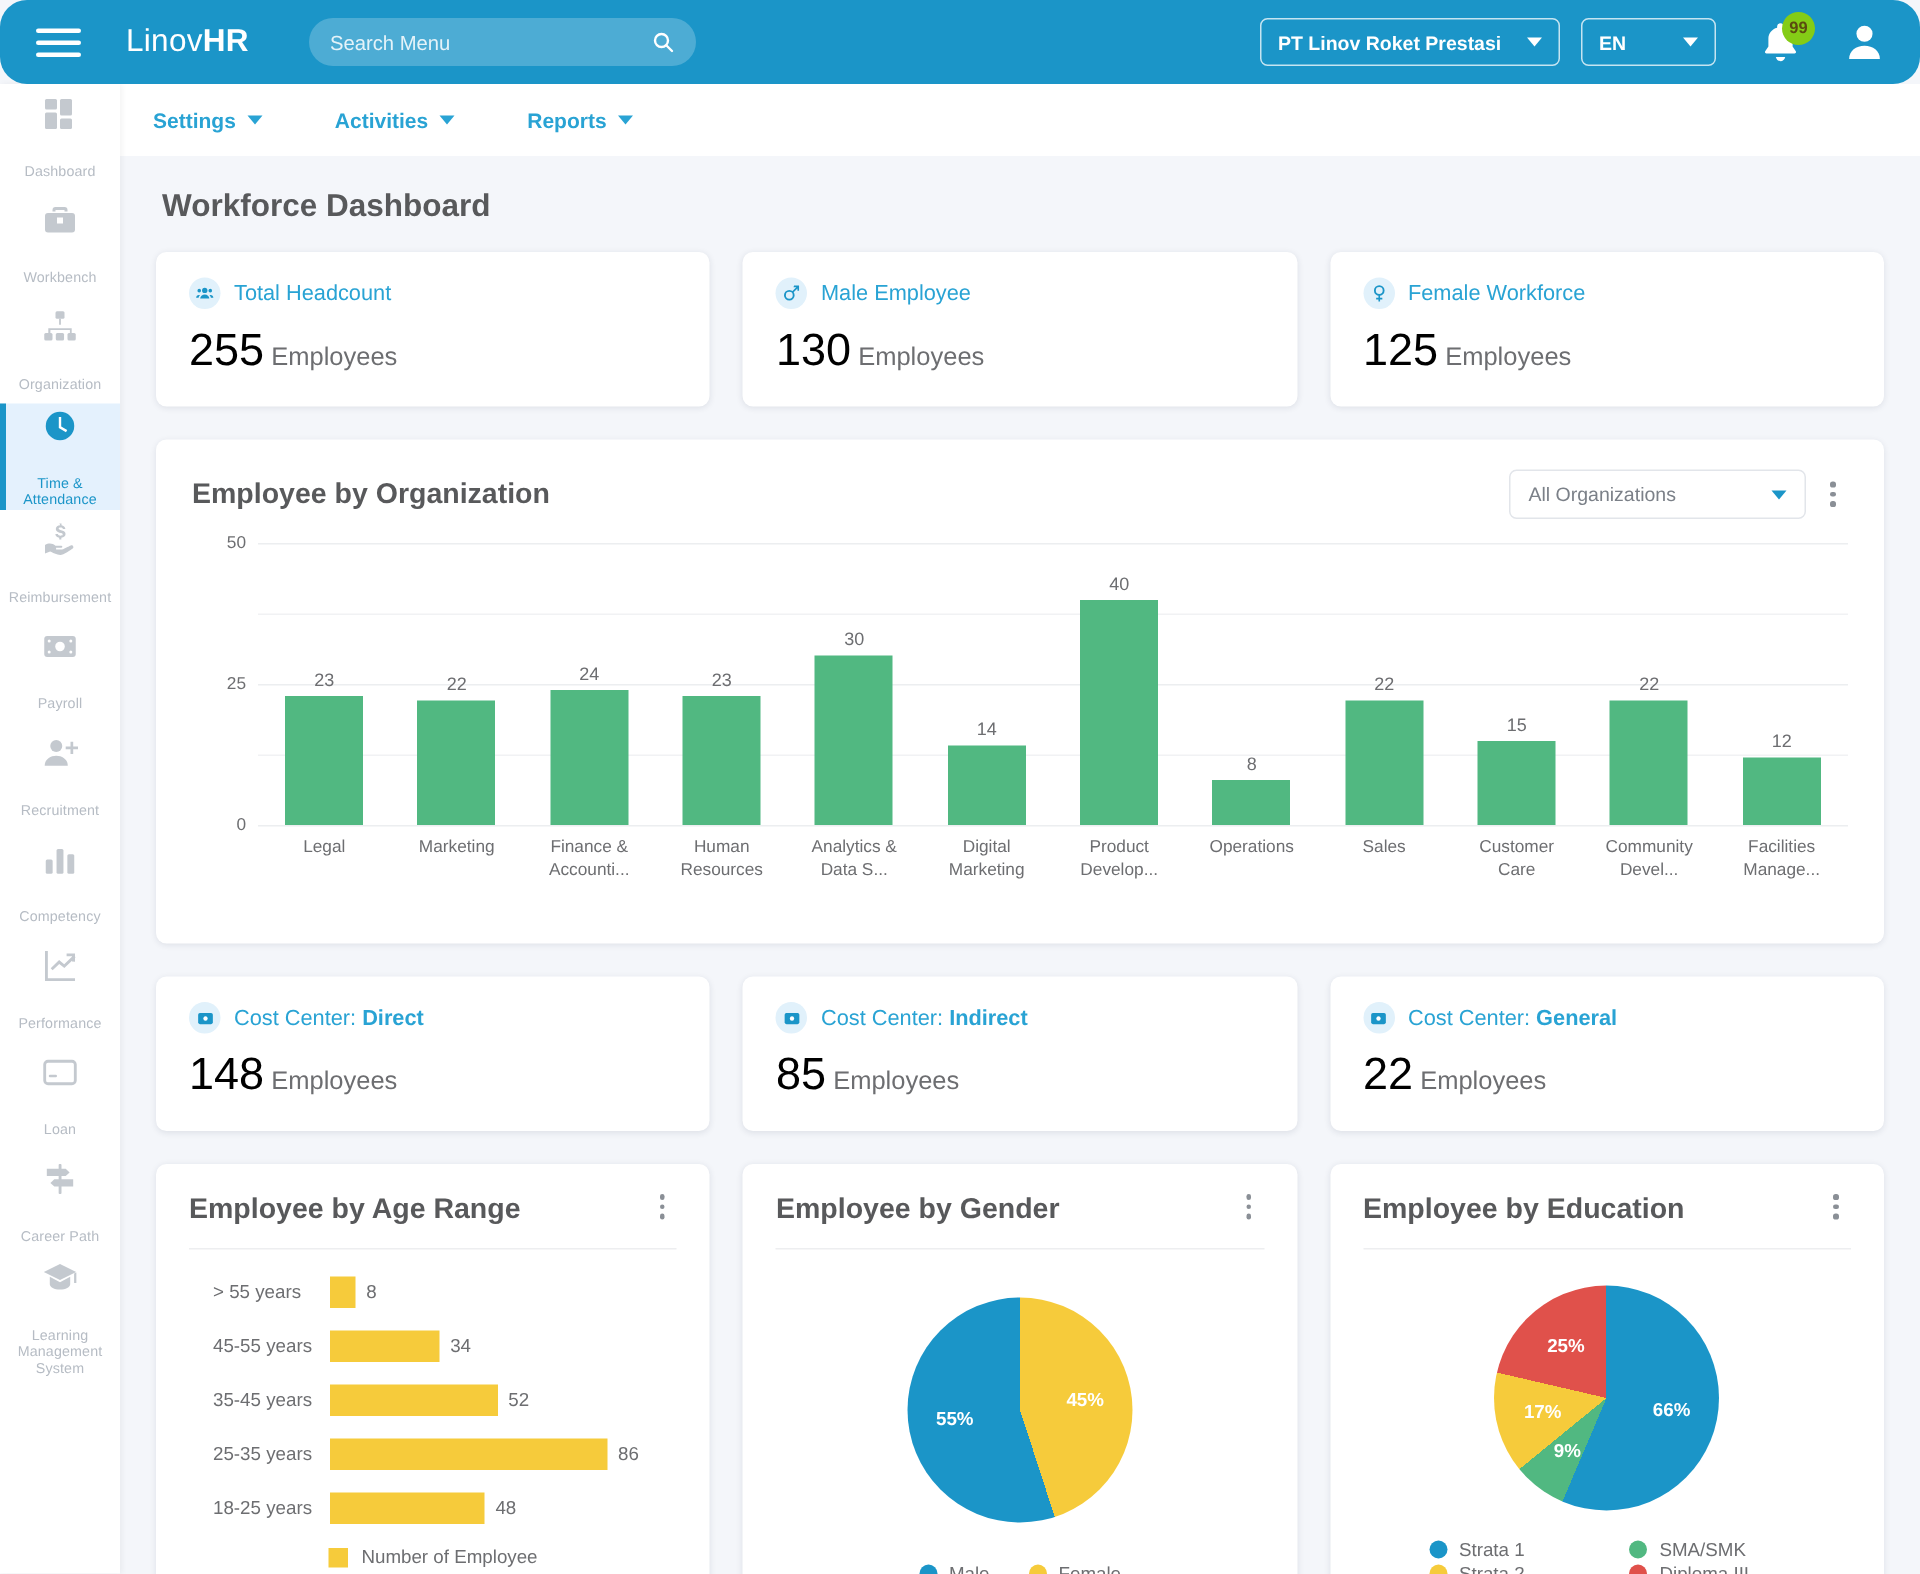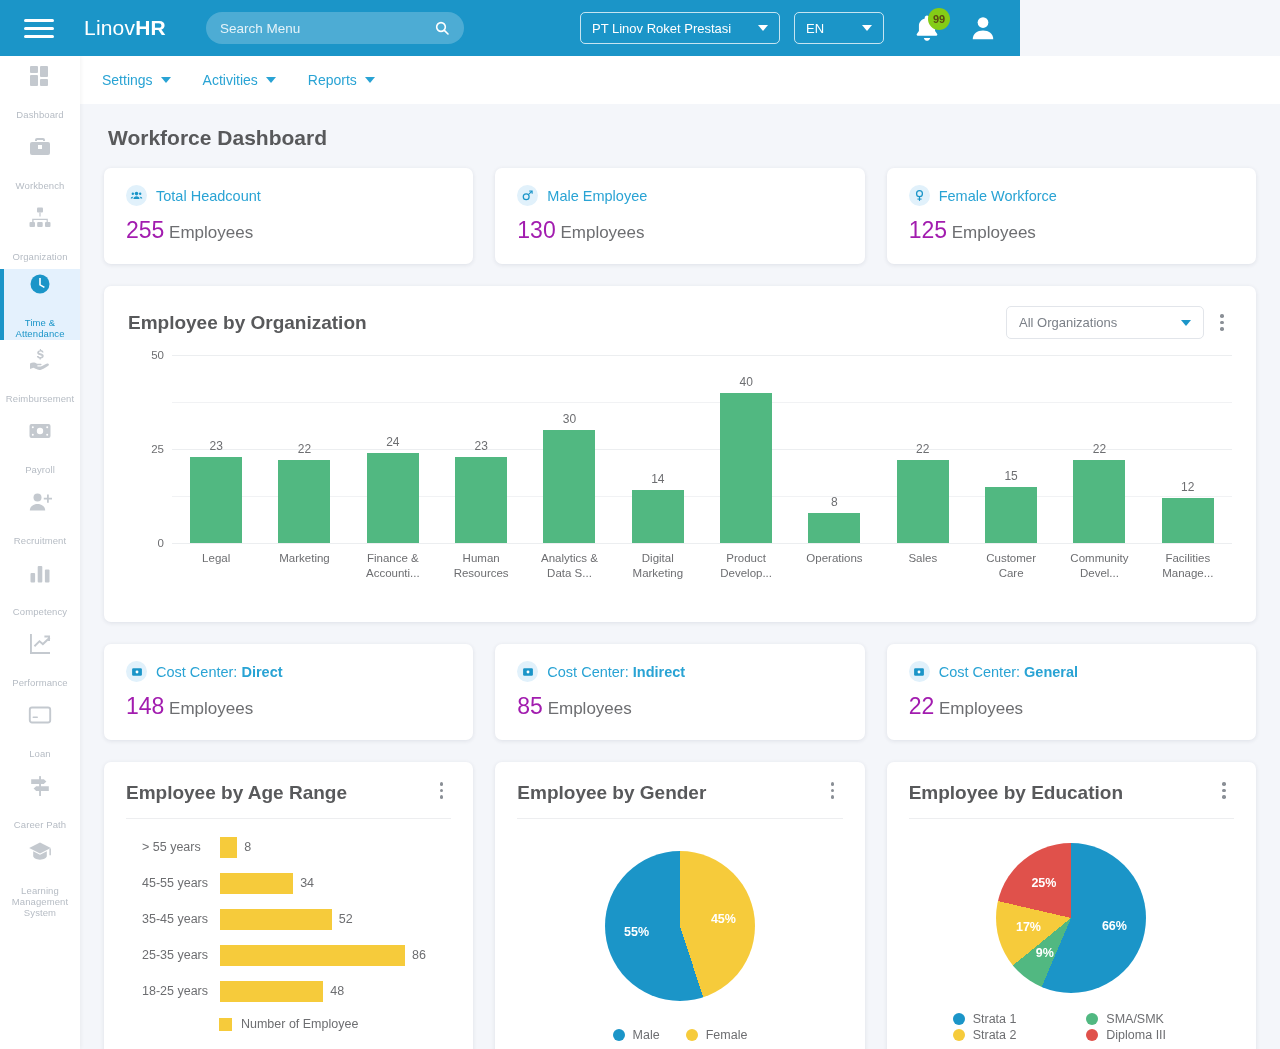--- a/index.html
+++ b/index.html
@@ -4,22 +4,22 @@
 <style>
   * { box-sizing: border-box; margin: 0; padding: 0; }
   html, body {
     width: 1280px; height: 1049px;
     font-family: "Liberation Sans", sans-serif;
     background: #f4f6fa; overflow: hidden;
   }
 
   
   .topbar {
-    position: absolute; top: 0; left: 0; width: 1020px; height: 56px;
-    background: #1b95c8; display: flex; align-items: center; z-index: 30;
+    position: absolute; top: 0; left: 0; width: 1280px; height: 56px;
+    background: #1b95c8; display: flex; align-items: center; z-index: 30; border-radius: 18px;
   }
   .hamburger { width: 30px; margin-left: 24px; cursor: pointer; }
   .hamburger span { display: block; height: 3px; background: #fff; border-radius: 2px; margin: 5px 0; }
   .brand { margin-left: 30px; color: #fff; font-size: 21px; letter-spacing: .2px; }
   .brand b { font-weight: 700; }
   .brand .lite { font-weight: 400; }
   .searchbox {
     margin-left: 40px; width: 258px; height: 32px; border-radius: 16px;
     background: rgba(255,255,255,.22); display: flex; align-items: center;
     padding: 0 14px; cursor: text;
@@ -27,21 +27,21 @@
   .searchbox input {
     flex: 1; background: transparent; border: 0; outline: 0;
     color: #fff; font-size: 13.5px; font-family: inherit;
   }
   .searchbox input::placeholder { color: rgba(255,255,255,.85); }
   .sicon { width: 16px; height: 16px; flex: none; }
   .hdr-right { margin-left: auto; display: flex; align-items: center; gap: 14px; padding-right: 22px; }
   .sel {
     height: 32px; border: 1px solid rgba(255,255,255,.75); border-radius: 5px;
     display: flex; align-items: center; padding: 0 11px; color: #fff;
-    font-size: 13px; cursor: pointer; gap: 10px; background: transparent;
+    font-size: 13px; cursor: pointer; gap: 10px; background: transparent; font-weight: bold;
   }
   .sel.company { width: 200px; }
   .sel.lang { width: 90px; }
   .sel .lbl { flex: 1; white-space: nowrap; overflow: hidden; }
   .caret-w { width: 0; height: 0; border-left: 5px solid transparent; border-right: 5px solid transparent; border-top: 6px solid #fff; }
   .bellwrap { position: relative; width: 34px; height: 34px; cursor: pointer; margin-left: 12px; }
   .badge {
     position: absolute; top: -3px; right: -6px; min-width: 22px; height: 22px;
     border-radius: 11px; background: #84cc16; color: #5a4a10; font-size: 11px;
     font-weight: 700; display: flex; align-items: center; justify-content: center; padding: 4px 4px;
@@ -66,22 +66,22 @@
   }
   .nav-item.active { background: #e4f1fd; }
   .nav-item.active::before {
     content: ""; position: absolute; left: 0; top: 0; bottom: 0; width: 4px; background: #1b95c8;
   }
   .nav-item.active .nl { color: #1b95c8; }
 
   
   .subnav {
     position: absolute; top: 56px; left: 80px; width: 1200px; height: 48px;
-    background: #fff; display: flex; align-items: center; gap: 32px;
-    padding-left: 22px; z-index: 15;
+    background: #fff; display: flex; align-items: center; gap: 48px;
+    padding-left: 22px; z-index: 15; font-weight: bold;
   }
   .subnav-item {
     display: flex; align-items: center; gap: 8px; color: #29a3d4;
     font-size: 14px; cursor: pointer;
   }
   .caret-b { width: 0; height: 0; border-left: 5px solid transparent; border-right: 5px solid transparent; border-top: 6px solid #29a3d4; }
 
   
   .main { position: absolute; top: 104px; left: 80px; width: 1200px; height: 945px; padding: 0 24px; }
   .page-title { font-size: 21px; color: #58595b; font-weight: 700; margin: 22px 0 18px 4px; }
@@ -92,21 +92,21 @@
   .row3 { display: flex; gap: 22px; }
   .kpi { flex: 1; padding: 17px 22px 20px 22px; }
   .kpi-head { display: flex; align-items: center; gap: 9px; }
   .kpi-ico {
     width: 21px; height: 21px; border-radius: 50%; background: #e1f1fb;
     display: flex; align-items: center; justify-content: center; flex: none;
   }
   .kpi-title { font-size: 14.5px; color: #29a3d4; }
   .kpi-title b { font-weight: 700; }
   .kpi-val { margin-top: 11px; font-size: 17px; color: #6d6e71; }
-  .kpi-val .num { font-size: 23px; color: #a21caf; }
+  .kpi-val .num { font-size: 30px; color: #000000; }
 
   
   .org-card { margin-top: 22px; padding: 20px 24px 14px 24px; height: 336px; position: relative; }
   .org-head { display: flex; align-items: center; }
   .card-title { font-size: 19px; color: #58595b; font-weight: 700; }
   .org-select {
     margin-left: auto; width: 198px; height: 33px; border: 1px solid #e2e5ea; border-radius: 5px;
     display: flex; align-items: center; padding: 0 12px; font-size: 13px; color: #7b8088; cursor: pointer;
   }
   .caret-t { margin-left: auto; width: 0; height: 0; border-left: 5px solid transparent; border-right: 5px solid transparent; border-top: 6px solid #1b95c8; }

